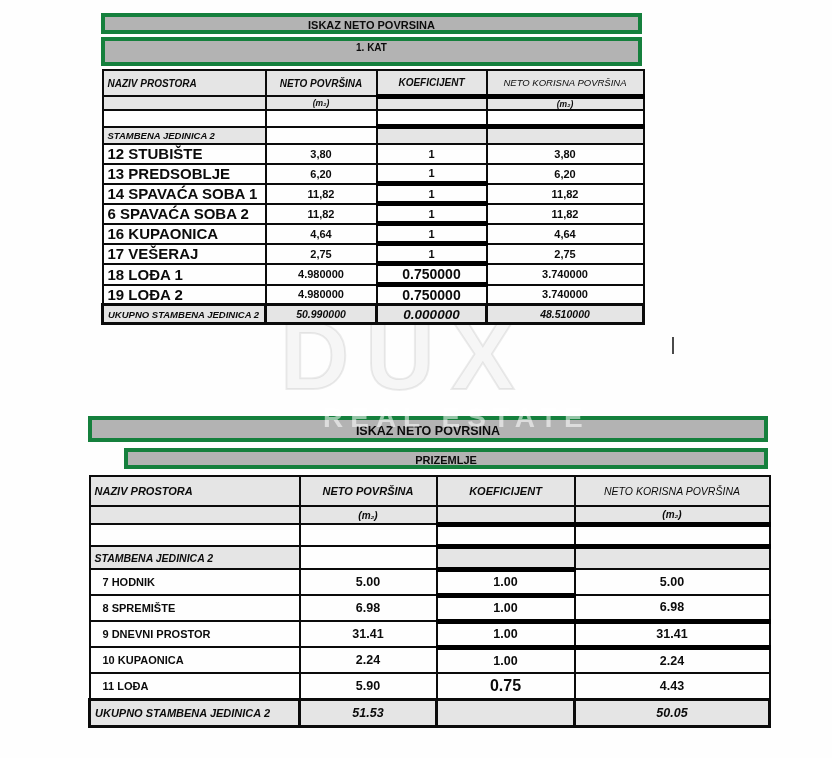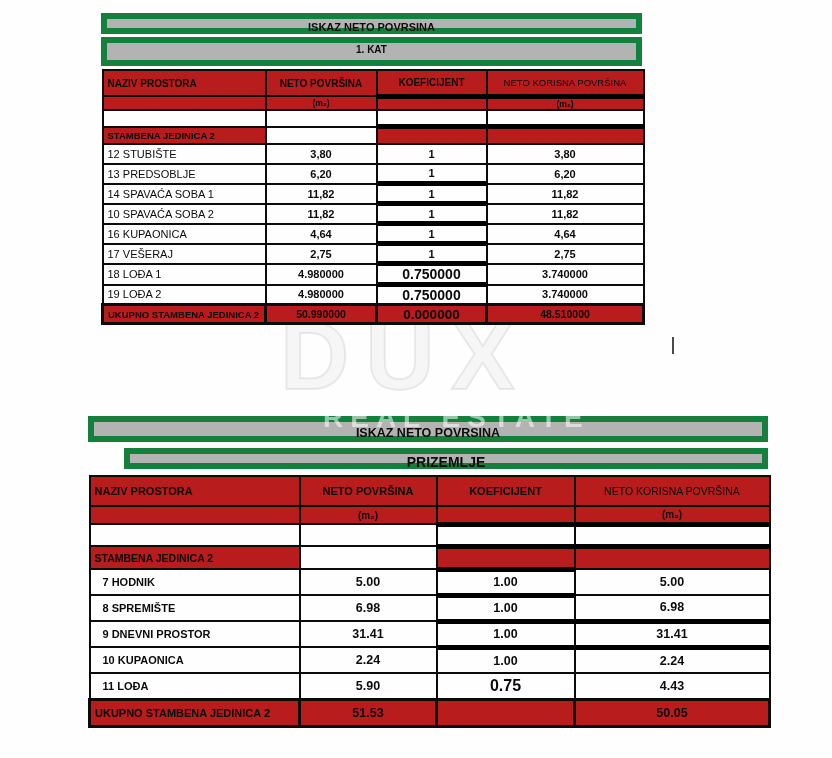--- a/index.html
+++ b/index.html
@@ -4,42 +4,42 @@
 <style>
   * { box-sizing: border-box; margin: 0; padding: 0; }
   html,body { background: #ffffff; }
   body { font-family: "Liberation Sans", sans-serif; }
   .canvas { position: relative; width: 832px; height: 758px; background: #fefefe; overflow: hidden; }
 
   .doc { position: absolute; z-index: 2; }
   .t1d { left: 101px; top: 13px;  width: 541px; }
   .t2d { left: 88px;  top: 416px; width: 680px; }
 
-  .box { border: 6px solid #15803d; background: #b3b3b3; text-align: center;
+  .box { border: 4px solid #15803d; background: #b3b3b3; text-align: center;
          font-weight: bold; color: #0b0b0b; }
   .t1d .title { height: 21px; line-height: 17px; font-size: 11px;   margin-bottom: 3px; }
   .t1d .floor { height: 29px; line-height: 13px; font-size: 10px;   margin-bottom: 3px; }
   .t2d .title { height: 26px; line-height: 22px; font-size: 12.5px; margin-bottom: 6px; }
-  .t2d .floor { height: 21px; line-height: 17px; font-size: 14px;   margin-bottom: 6px; margin-left: 36px; }
+  .t2d .floor { height: 21px; line-height: 17px; font-size: 11px;   margin-bottom: 6px; margin-left: 36px; }
 
   table { border-collapse: collapse; width: 100%; table-layout: fixed; }
   td { border: 2px solid #0b0b0b; overflow: hidden; white-space: nowrap;
        vertical-align: middle; color: #0b0b0b; padding: 0; }
-  .gray  { background: #b91c1c; }
+  .gray  { background: #e5e5e5; font-style: italic; }
   .left  { text-align: left; padding-left: 4px; }
   .ctr   { text-align: center; }
   .thick { border-top: 5px solid #000; }
 
   .t1d .hdr td    { height: 26px; font-size: 10px; font-weight: bold; }
   .t1d .hdr .c3   { font-weight: normal; font-size: 9.5px; }
   .t1d .unit td   { height: 13px; font-size: 8.5px; font-weight: bold; }
   .t1d .emptyr td { height: 17px; }
   .t1d .sect td   { height: 17px; font-size: 9.5px; font-weight: bold; }
   .t1d .datar td  { height: 20px; }
-  .t1d .datar .name { font-size: 11px; font-weight: normal; }
+  .t1d .datar .name { font-size: 15px; font-weight: bold; }
   .t1d .datar .val  { font-size: 11px;  font-weight: bold; }
   .t1d .datar .big  { font-size: 14px; margin-top: 36px; }
   .t1d .totalr td   { height: 19px; border-width: 3px; font-weight: bold; }
   .t1d .totalr .name { font-size: 9.5px; }
   .t1d .totalr .val  { font-size: 10.5px; text-align: center; }
   .t1d .totalr .big  { font-size: 13.5px; }
 
   .t2d .hdr td    { height: 30px; font-size: 11px; font-weight: bold; }
   .t2d .hdr .c3   { font-weight: normal; font-size: 10.5px; }
   .t2d .unit td   { height: 18px; font-size: 10px; font-weight: bold; }
@@ -116,21 +116,21 @@
             <td class="val ctr">1</td>
             <td class="val ctr">6,20</td>
           </tr>
           <tr class="datar">
             <td class="name left">14 SPAVAĆA SOBA 1</td>
             <td class="val ctr">11,82</td>
             <td class="val ctr thick">1</td>
             <td class="val ctr">11,82</td>
           </tr>
           <tr class="datar">
-            <td class="name left">10 SPAVAĆA SOBA 2</td>
+            <td class="name left">6 SPAVAĆA SOBA 2</td>
             <td class="val ctr">11,82</td>
             <td class="val ctr thick">1</td>
             <td class="val ctr">11,82</td>
           </tr>
           <tr class="datar">
             <td class="name left">16 KUPAONICA</td>
             <td class="val ctr">4,64</td>
             <td class="val ctr thick">1</td>
             <td class="val ctr">4,64</td>
           </tr>

